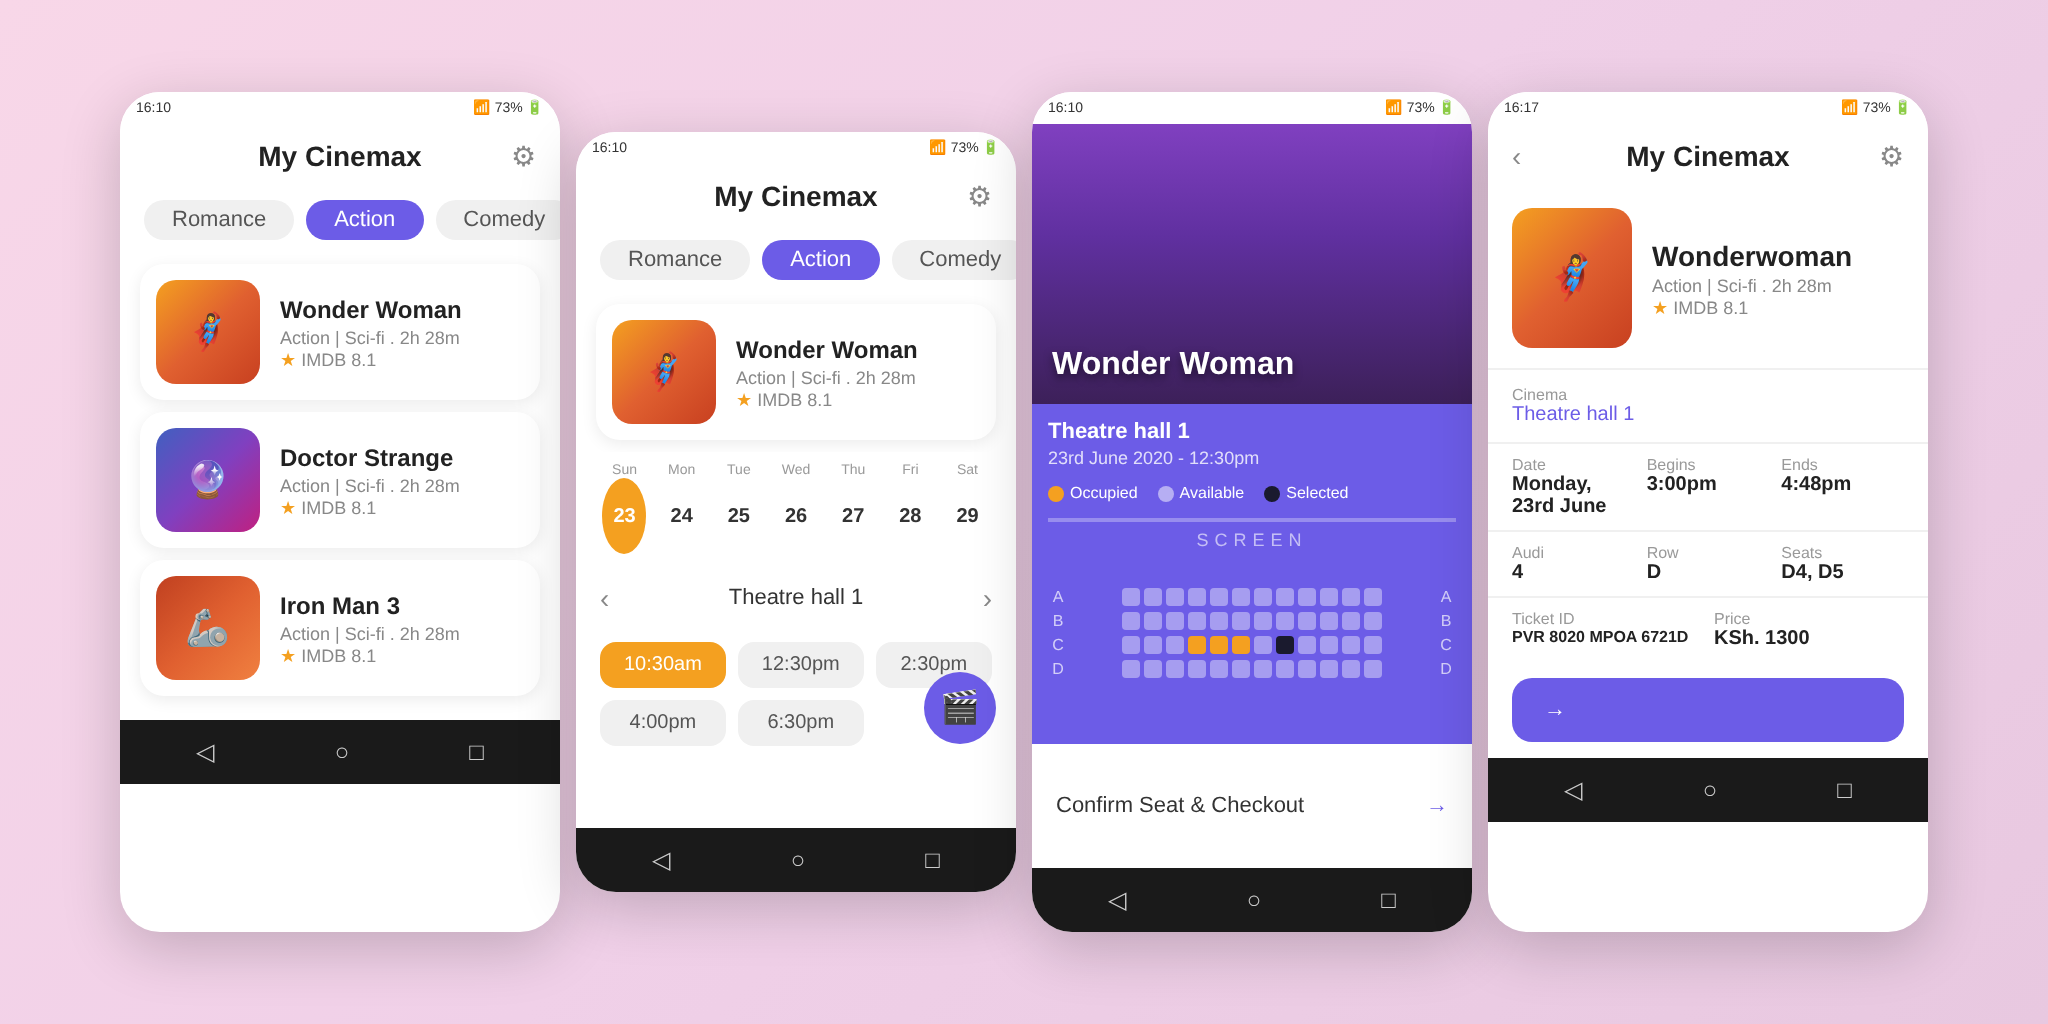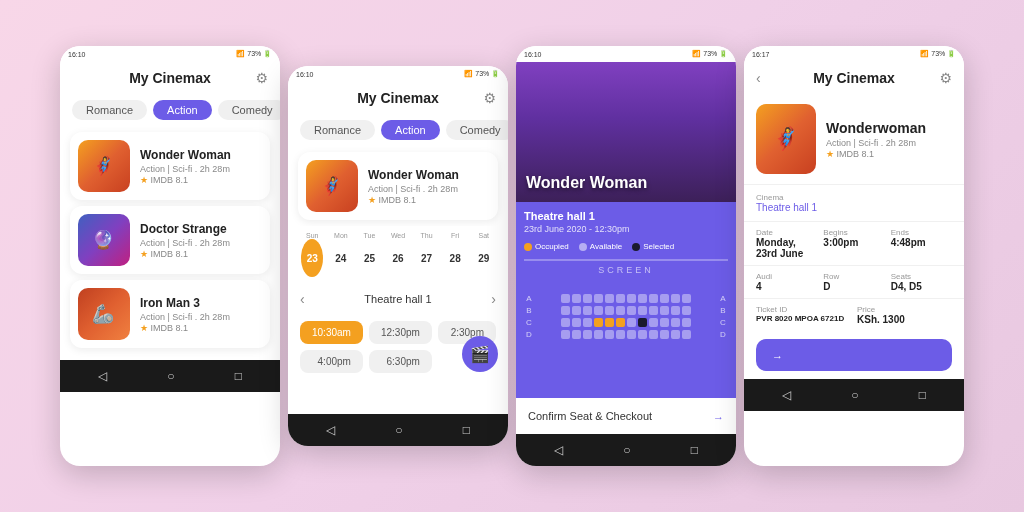--- a/index.html
+++ b/index.html
@@ -222,21 +222,21 @@
       grid-template-columns: 1fr 1fr 1fr;
       gap: 6px;
       padding: 6px 12px;
       background: white;
     }
     .time-btn {
       padding: 6px 12px;
       border-radius: 8px;
       border: none;
       font-size: 10px;
-      text-align: right;
+      text-align: center;
       cursor: pointer;
       font-weight: 500;
     }
     .time-btn.active { background: #f4a020; color: white; }
     .time-btn.inactive { background: #f0f0f0; color: #555; }
 
     .book-fab {
       position: absolute;
       bottom: 42px;
       right: 10px;
@@ -354,21 +354,21 @@
       border-radius: 2px;
     }
     .seat.avail { background: rgba(255,255,255,0.4); }
     .seat.occup { background: #f4a020; }
     .seat.selec { background: #1a1a2e; }
 
     .checkout-bar {
       display: flex;
       justify-content: space-between;
       align-items: center;
-      padding: 12px 12px;
+      padding: 25px 12px;
       background: white;
       font-size: 11px;
       color: #333;
       font-weight: 500;
     }
     .checkout-arrow { color: #6c5ce7; }
 
     
     .ticket-movie-row {
       display: flex;

